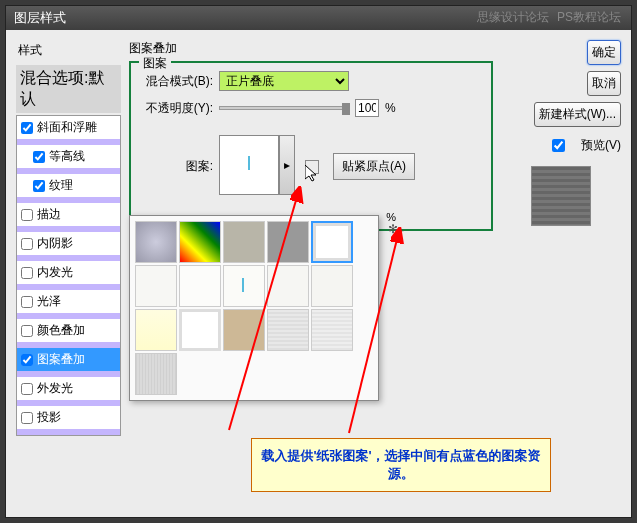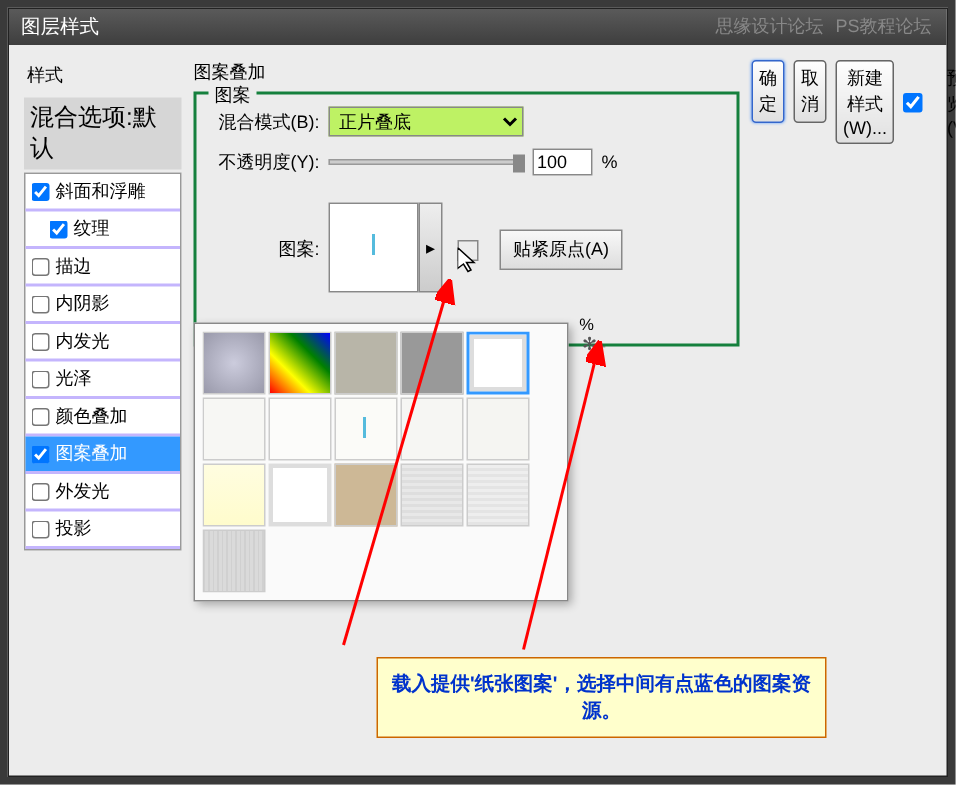--- a/index.html
+++ b/index.html
@@ -8,53 +8,53 @@
     .titlebar { height: 24px; background: linear-gradient(#5a5a5a, #3e3e3e); color: #fff; padding: 4px 8px; display: flex; align-items: center; }
     .titlebar-text { flex: 1; font-size: 13px; }
     .watermark { position: absolute; top: 3px; right: 10px; color: #888; font-size: 11px; z-index: 5; pointer-events: none; }
     .watermark span:first-child { margin-right: 8px; }
     .content { display: flex; height: calc(100% - 24px); padding: 10px; gap: 8px; }
     
     .left-panel { width: 105px; }
     .left-title { font-size: 12px; margin-bottom: 4px; padding: 2px; }
     .left-sub { background: #d6d6d6; padding: 3px 4px; margin-bottom: 2px; font-size: 16px; }
     .style-list { border: 1px solid #999; background: #fff; }
-    .style-item { padding: 3px 4px; display: flex; align-items: center; gap: 4px; border-bottom: 2px solid #c4b5fd; }
+    .style-item { padding: 3px 4px; display: flex; align-items: center; gap: 4px; border-bottom: 6px solid #c4b5fd; }
     .style-item.indent { padding-left: 16px; }
     .style-item.selected { background: #3399ff; color: #fff; }
     .style-item input[type=checkbox] { width: 12px; height: 12px; }
     
     .middle-panel { flex: 1; position: relative; }
     .section-title { font-size: 12px; margin-bottom: 4px; }
     .group-box { border: 2px solid #15803d; padding: 8px 10px; position: relative; }
     .group-label { position: absolute; top: -8px; left: 8px; background: #ececec; padding: 0 4px; font-size: 12px; }
     .row { display: flex; align-items: center; margin-bottom: 8px; gap: 6px; }
     .row label { min-width: 72px; text-align: right; }
     select { border: 1px solid #888; padding: 1px 2px; background: #bef264; width: 130px; }
     .slider-track { width: 130px; height: 4px; background: #ccc; border: 1px solid #999; position: relative; }
     .slider-thumb { position: absolute; right: -2px; top: -4px; width: 8px; height: 12px; background: #888; }
-    input[type=text] { border: 1px solid #888; width: 40px; padding: 1px 2px; background: #fff; }
+    input[type=text] { border: 1px solid #888; width: 24px; padding: 1px 2px; background: #fff; }
     
     .pattern-swatch { width: 60px; height: 60px; border: 1px solid #888; background: #fff; position: relative; display: inline-block; }
     .swatch-arrow { position: absolute; right: -16px; top: 0; width: 16px; height: 60px; background: linear-gradient(#eee,#ccc); border: 1px solid #888; display: flex; align-items: center; justify-content: center; }
     .snap-btn { border: 1px solid #888; background: linear-gradient(#f8f8f8,#ddd); padding: 4px 8px; }
     .small-icon { width: 14px; height: 14px; border: 1px solid #888; display: inline-block; }
     
     .pattern-picker { position: absolute; top: 175px; left: 0; width: 250px; background: #fafafa; border: 1px solid #888; padding: 5px; box-shadow: 2px 2px 6px rgba(0,0,0,0.3); }
     .pattern-grid { display: grid; grid-template-columns: repeat(5, 42px); grid-auto-rows: 42px; gap: 2px; max-height: 180px; overflow-y: auto; }
     .pattern-cell { border: 1px solid #ccc; background: #eee; }
     .pattern-cell.sel { border: 2px solid #3399ff; }
     .gear-icon { position: absolute; right: -24px; top: 6px; width: 14px; height: 14px; color: #555; }
     .cursor-simulated { position: absolute; top: 30px; left: 86px; pointer-events: none; }
     
     .arrow-red { position: absolute; stroke: red; stroke-width: 2; fill: red; pointer-events: none; }
     
     .callout { position: absolute; bottom: 15px; left: 122px; width: 300px; background: #ffffcc; border: 1px solid #cc6600; padding: 8px; text-align: center; color: #0033cc; font-size: 13px; font-weight: bold; }
     
-    .right-panel { width: 120px; display: flex; flex-direction: row; gap: 6px; align-items: flex-start; }
+    .right-panel { width: 120px; display: flex; flex-direction: column; gap: 6px; align-items: flex-end; }
     .btn { border: 1px solid #666; background: linear-gradient(#fefefe,#e0e0e0); padding: 3px 4px; border-radius: 3px; text-align: center; }
     .btn.primary { border: 1px solid #3366cc; color: #000; box-shadow: 0 0 2px #5599ff; }
     .preview-check { display: flex; align-items: center; gap: 16px; margin-top: 4px; }
     .preview-box { width: 60px; height: 60px; border: 1px solid #888; margin: 6px auto; background: repeating-linear-gradient(#666 0 3px, #777 3px 6px); }
   </style>
 </head>
 <body>
 
 <div class="window">
   <div class="titlebar">
@@ -66,20 +66,24 @@
 
   <div class="content">
 
     <div class="left-panel">
       <div class="left-title">样式</div>
       <div class="left-sub">混合选项:默认</div>
       <div class="style-list">
         <div class="style-item">
             <input type="checkbox" checked="" style="">
             <span>斜面和浮雕</span>
+          </div>
+        <div class="style-item indent">
+            <input type="checkbox" checked="" style="">
+            <span>等高线</span>
           </div>
         <div class="style-item indent">
             <input type="checkbox" checked="" style="">
             <span>纹理</span>
           </div>
         <div class="style-item">
             <input type="checkbox" style="">
             <span>描边</span>
           </div>
         <div class="style-item">

